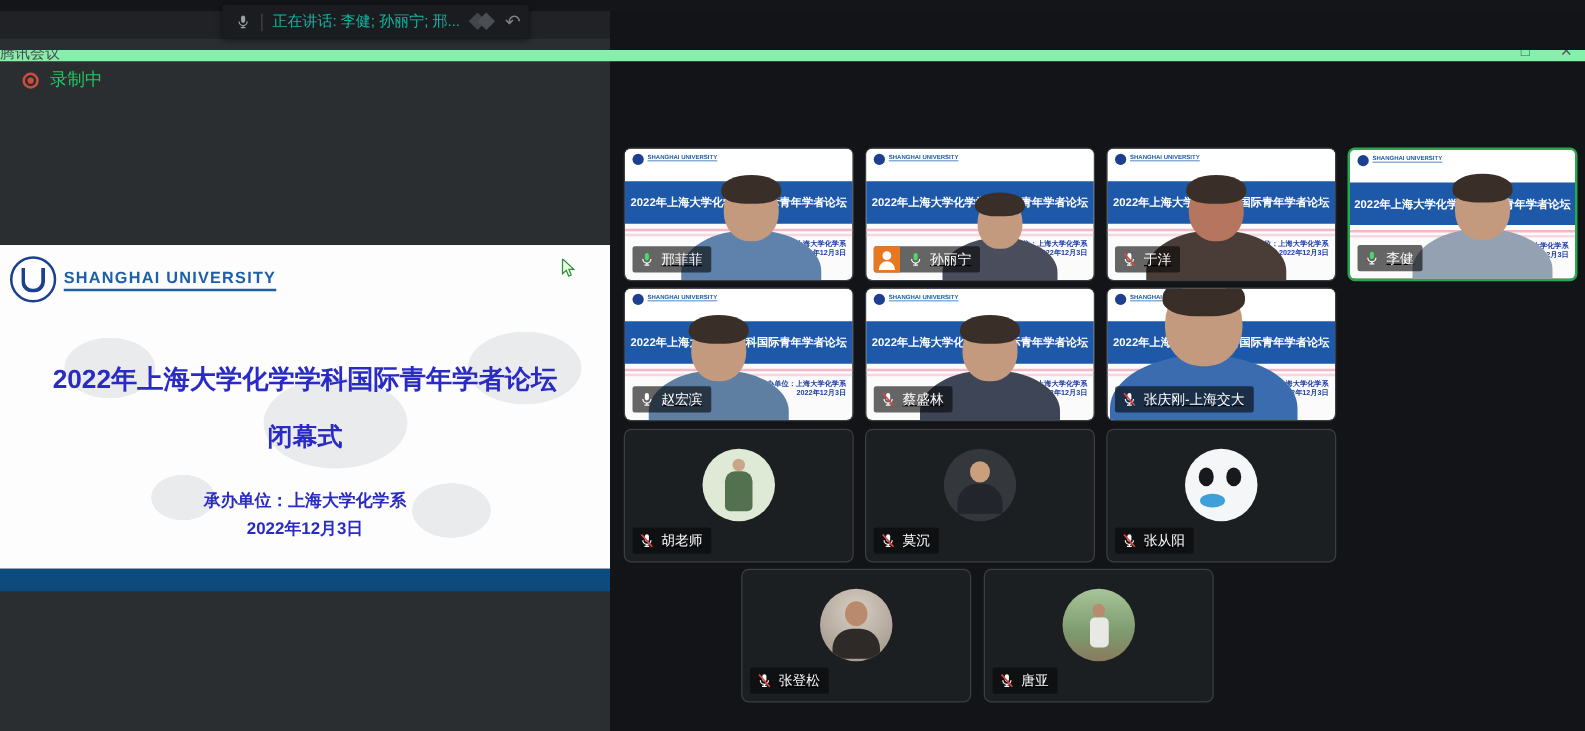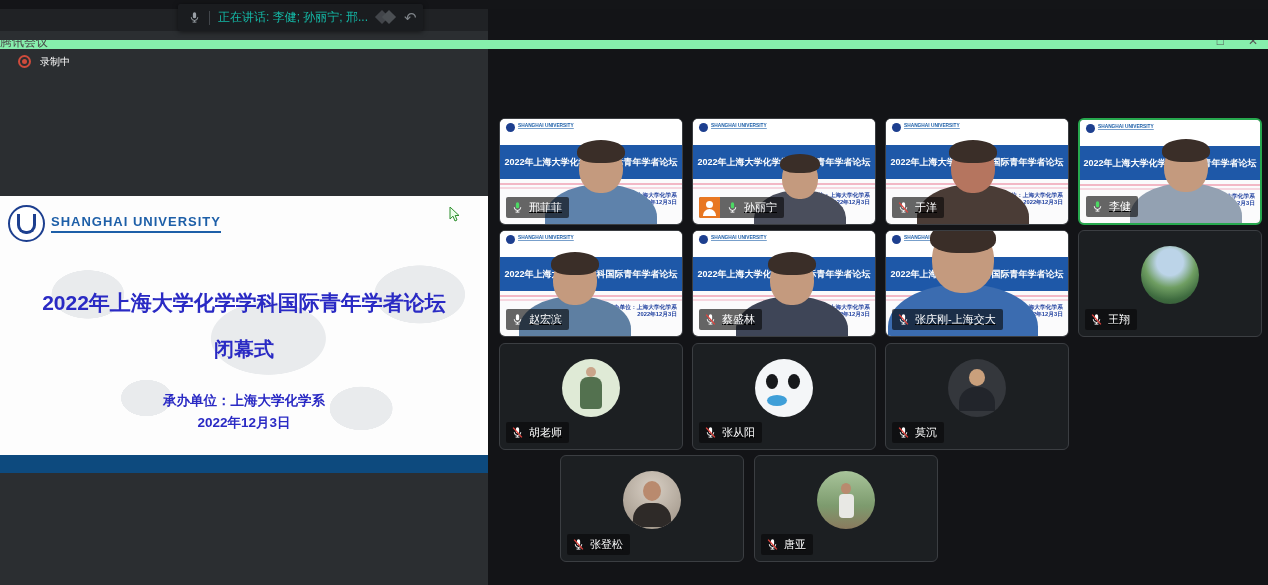--- a/index.html
+++ b/index.html
@@ -25,22 +25,22 @@
   .icon-flags { position:relative; width:22px; height:17px; opacity:.8; }
   .icon-flags::before, .icon-flags::after { content:""; position:absolute; width:10px; height:10px;
               background:#585c61; transform:rotate(45deg); top:3px; }
   .icon-flags::before { left:1px; background:#4c5055; }
   .icon-flags::after { left:8px; }
   .icon-undo { color:#7e8388; font-size:15px; line-height:15px; margin-left:-2px; }
 
   
   .share-panel { position:absolute; left:0; top:9px; width:488px; bottom:0; background:#2b2e31; }
   .share-panel::before { content:""; position:absolute; top:0; left:0; right:0; height:22px; background:#202225; }
-  .recording { position:absolute; left:18px; top:46px; display:flex; align-items:flex-start; gap:9px;
-               color:#ffffff; font-size:10px; }
+  .recording { position:absolute; left:18px; top:46px; display:flex; align-items:center; gap:9px;
+               color:#22c55e; font-size:14px; }
   .rec-icon { width:13px; height:13px; border-radius:50%; border:2px solid #cf4b3c; position:relative; }
   .rec-icon::after { content:""; position:absolute; inset:2px; background:#cf4b3c; border-radius:50%; }
 
   .slide { position:absolute; top:187px; left:0; width:488px; height:259px; background:#fdfdfd; overflow:hidden; }
   .slide::before { content:""; position:absolute; inset:0; background:
       radial-gradient(60px 40px at 18% 38%, #e9ebed 60%, transparent 61%),
       radial-gradient(95px 60px at 55% 55%, #e9ebed 60%, transparent 61%),
       radial-gradient(75px 48px at 86% 38%, #e9ebed 60%, transparent 61%),
       radial-gradient(52px 36px at 74% 82%, #e9ebed 60%, transparent 61%),
       radial-gradient(42px 30px at 30% 78%, #e9ebed 60%, transparent 61%); }
@@ -59,21 +59,21 @@
                  font-size:13.5px; font-weight:bold; color:#2a2ac4; }
   .slide-date { position:absolute; top:218px; left:0; right:0; text-align:center; z-index:2;
                  font-size:13.5px; font-weight:bold; color:#2a2ac4; }
   .slide-cursor { position:absolute; left:449px; top:11px; z-index:3; }
   .slide-bar { position:absolute; top:446px; left:0; width:488px; height:18px; background:#0d4a7e; }
 
   
   .grid-panel { position:absolute; left:488px; top:9px; right:0; bottom:0; background:#131417; }
   .grid-row { position:absolute; left:0; right:0; display:flex; gap:9px; padding-left:11px; }
   .row-1 { top:109px; } .row-2 { top:221px; } .row-3 { top:334px; }
-  .row-4 { top:446px; padding-left:72px; gap:10px; }
+  .row-4 { top:446px; padding-left:105px; gap:10px; }
 
   .tile { width:184px; height:107px; flex:0 0 auto; position:relative; border-radius:6px;
           border:1px solid #3b3e42; background:#1c1f22; overflow:hidden; }
   .tile.active-speaker { border:2px solid #27a84e; }
 
   
   .video-bg { position:absolute; inset:0; background:#fbfbfc; }
   .mini-top { position:absolute; top:0; left:0; right:0; height:26px; background:#fff; z-index:1; }
   .mini-logo { position:absolute; left:6px; top:4px; width:9px; height:9px; border-radius:50%;
                background:#1d3f8f; }
@@ -366,72 +366,59 @@
       <svg class="mic" viewBox="0 0 24 24">
     <rect x="9" y="2.5" width="6" height="11" rx="3" fill="#ffffff"></rect>
     <path d="M6 11.5a6 6 0 0 0 12 0" fill="none" stroke="#ffffff" stroke-width="1.8"></path>
     <line x1="12" y1="17.5" x2="12" y2="20" stroke="#ffffff" stroke-width="1.8"></line>
     <line x1="8.5" y1="20.5" x2="15.5" y2="20.5" stroke="#ffffff" stroke-width="1.8"></line>
               <line x1="4" y1="3" x2="20" y2="21" stroke="#e0443e" stroke-width="2.6"></line>
             </svg>
       <span class="pname">张庆刚-上海交大</span>
     </div>
         </div>
-        <div class="tile">
-    <div class="avatar avatar-trees"></div>
-    <div class="name-label">
-      <svg class="mic" viewBox="0 0 24 24">
-    <rect x="9" y="2.5" width="6" height="11" rx="3" fill="#ffffff"></rect>
-    <path d="M6 11.5a6 6 0 0 0 12 0" fill="none" stroke="#ffffff" stroke-width="1.8"></path>
-    <line x1="12" y1="17.5" x2="12" y2="20" stroke="#ffffff" stroke-width="1.8"></line>
-    <line x1="8.5" y1="20.5" x2="15.5" y2="20.5" stroke="#ffffff" stroke-width="1.8"></line>
-              <line x1="4" y1="3" x2="20" y2="21" stroke="#e0443e" stroke-width="2.6"></line>
-            </svg>
-      <span class="pname">王翔</span>
-    </div>
-        </div>
       </div>
     <div class="grid-row row-3" id="row-3">
         <div class="tile">
     <div class="avatar avatar-lady-green"></div>
     <div class="name-label">
       <svg class="mic" viewBox="0 0 24 24">
     <rect x="9" y="2.5" width="6" height="11" rx="3" fill="#ffffff"></rect>
     <path d="M6 11.5a6 6 0 0 0 12 0" fill="none" stroke="#ffffff" stroke-width="1.8"></path>
     <line x1="12" y1="17.5" x2="12" y2="20" stroke="#ffffff" stroke-width="1.8"></line>
     <line x1="8.5" y1="20.5" x2="15.5" y2="20.5" stroke="#ffffff" stroke-width="1.8"></line>
               <line x1="4" y1="3" x2="20" y2="21" stroke="#e0443e" stroke-width="2.6"></line>
             </svg>
       <span class="pname">胡老师</span>
     </div>
         </div>
         <div class="tile">
+    <div class="avatar avatar-suit-man"></div>
+    <div class="name-label">
+      <svg class="mic" viewBox="0 0 24 24">
+    <rect x="9" y="2.5" width="6" height="11" rx="3" fill="#ffffff"></rect>
+    <path d="M6 11.5a6 6 0 0 0 12 0" fill="none" stroke="#ffffff" stroke-width="1.8"></path>
+    <line x1="12" y1="17.5" x2="12" y2="20" stroke="#ffffff" stroke-width="1.8"></line>
+    <line x1="8.5" y1="20.5" x2="15.5" y2="20.5" stroke="#ffffff" stroke-width="1.8"></line>
+              <line x1="4" y1="3" x2="20" y2="21" stroke="#e0443e" stroke-width="2.6"></line>
+            </svg>
+      <span class="pname">莫沉</span>
+    </div>
+        </div>
+        <div class="tile">
     <div class="avatar avatar-robot"></div>
     <div class="name-label">
       <svg class="mic" viewBox="0 0 24 24">
     <rect x="9" y="2.5" width="6" height="11" rx="3" fill="#ffffff"></rect>
     <path d="M6 11.5a6 6 0 0 0 12 0" fill="none" stroke="#ffffff" stroke-width="1.8"></path>
     <line x1="12" y1="17.5" x2="12" y2="20" stroke="#ffffff" stroke-width="1.8"></line>
     <line x1="8.5" y1="20.5" x2="15.5" y2="20.5" stroke="#ffffff" stroke-width="1.8"></line>
               <line x1="4" y1="3" x2="20" y2="21" stroke="#e0443e" stroke-width="2.6"></line>
             </svg>
       <span class="pname">张从阳</span>
-    </div>
-        </div>
-        <div class="tile">
-    <div class="avatar avatar-suit-man"></div>
-    <div class="name-label">
-      <svg class="mic" viewBox="0 0 24 24">
-    <rect x="9" y="2.5" width="6" height="11" rx="3" fill="#ffffff"></rect>
-    <path d="M6 11.5a6 6 0 0 0 12 0" fill="none" stroke="#ffffff" stroke-width="1.8"></path>
-    <line x1="12" y1="17.5" x2="12" y2="20" stroke="#ffffff" stroke-width="1.8"></line>
-    <line x1="8.5" y1="20.5" x2="15.5" y2="20.5" stroke="#ffffff" stroke-width="1.8"></line>
-              <line x1="4" y1="3" x2="20" y2="21" stroke="#e0443e" stroke-width="2.6"></line>
-            </svg>
-      <span class="pname">莫沉</span>
     </div>
         </div>
       </div>
     <div class="grid-row row-4" id="row-4">
         <div class="tile">
     <div class="avatar avatar-man-photo"></div>
     <div class="name-label">
       <svg class="mic" viewBox="0 0 24 24">
     <rect x="9" y="2.5" width="6" height="11" rx="3" fill="#ffffff"></rect>
     <path d="M6 11.5a6 6 0 0 0 12 0" fill="none" stroke="#ffffff" stroke-width="1.8"></path>

